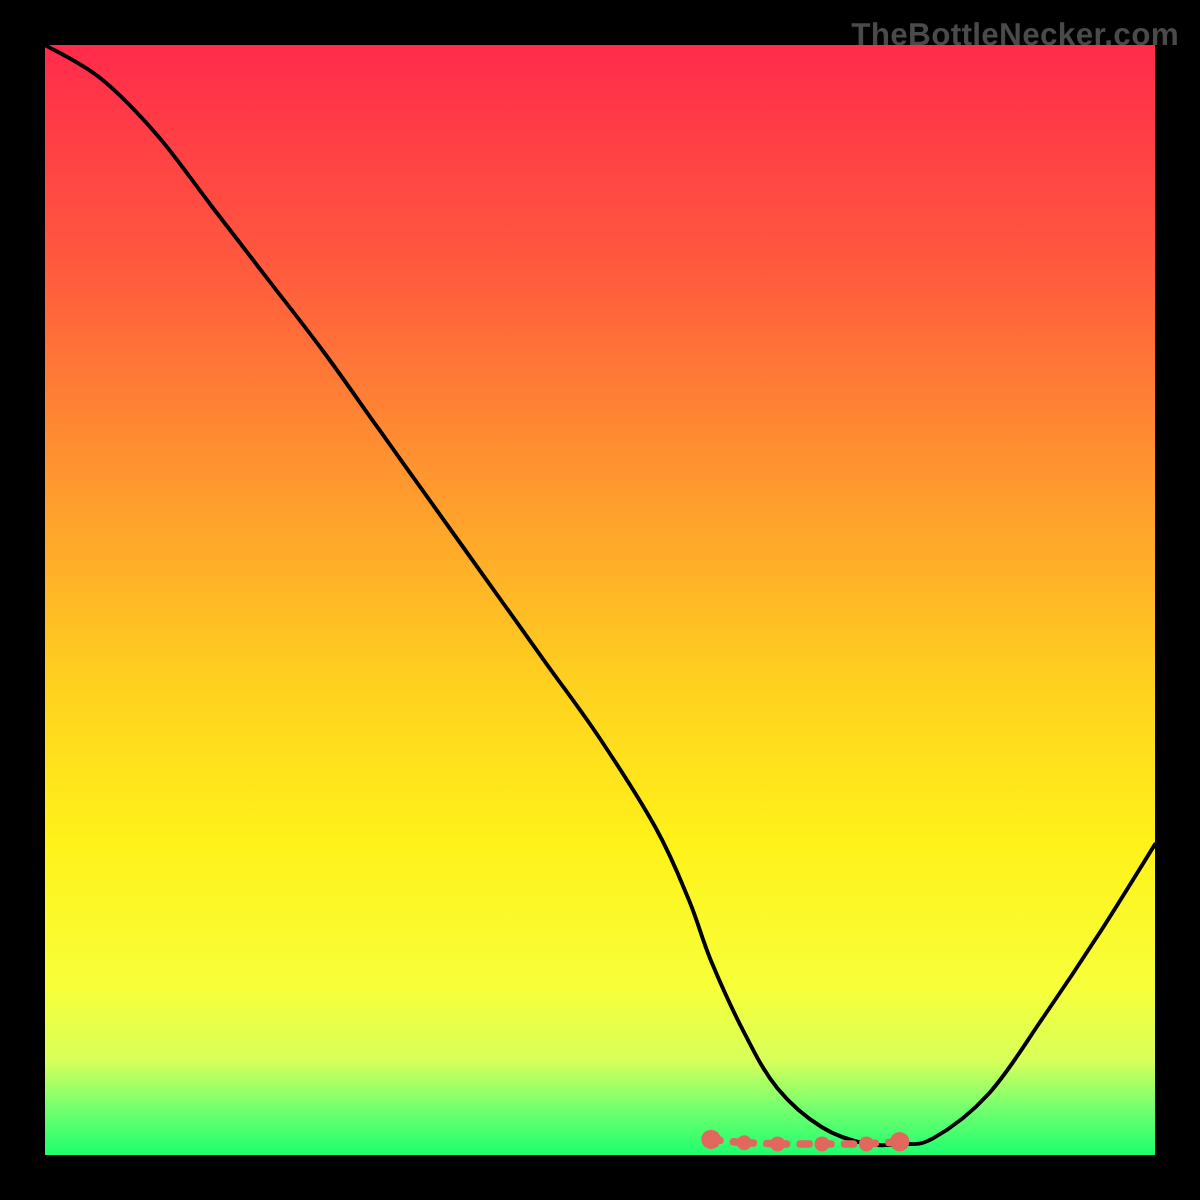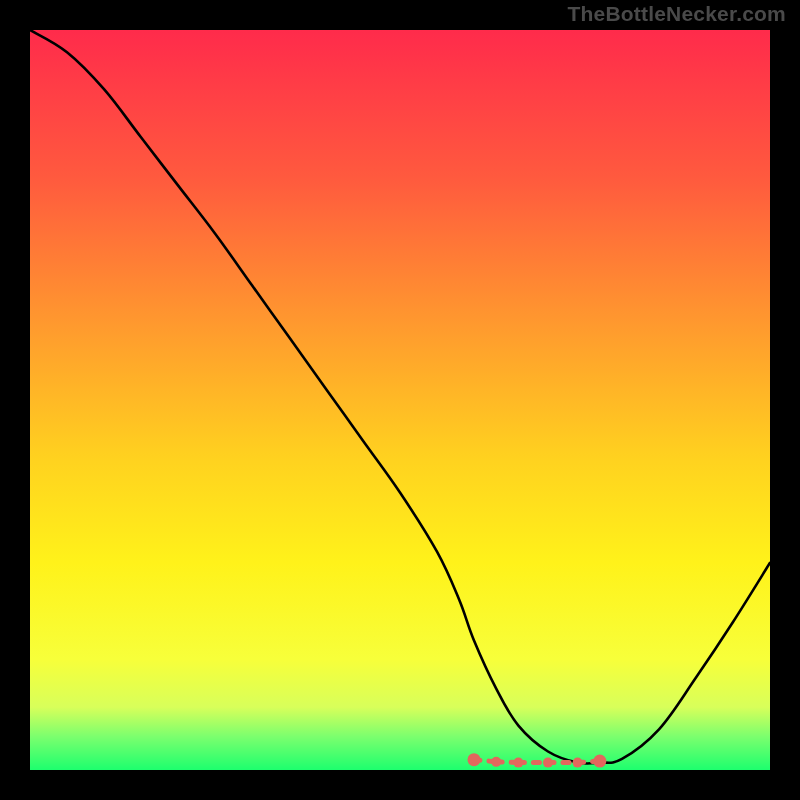--- a/index.html
+++ b/index.html
@@ -12,21 +12,21 @@
     overflow: hidden;
   }
   .frame {
     position: relative;
     width: 800px;
     height: 800px;
     background: #000;
   }
   .attribution {
     position: absolute;
-    top: 2px;
+    top: 12px;
     right: 14px;
     color: #4a4a4a;
     font-size: 21px;
     font-weight: 600;
     letter-spacing: 0.2px;
     user-select: none;
   }
   svg {
     position: absolute;
     left: 0;

